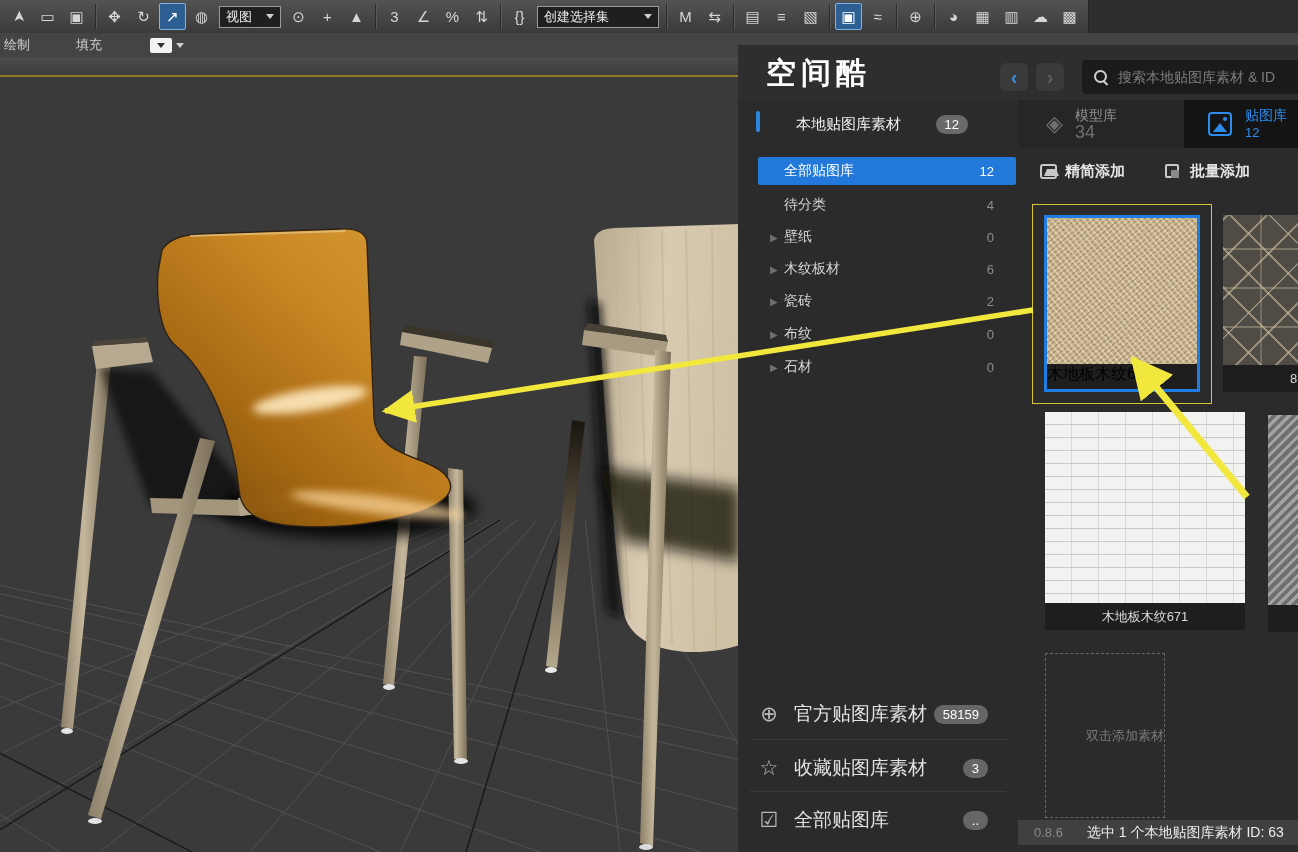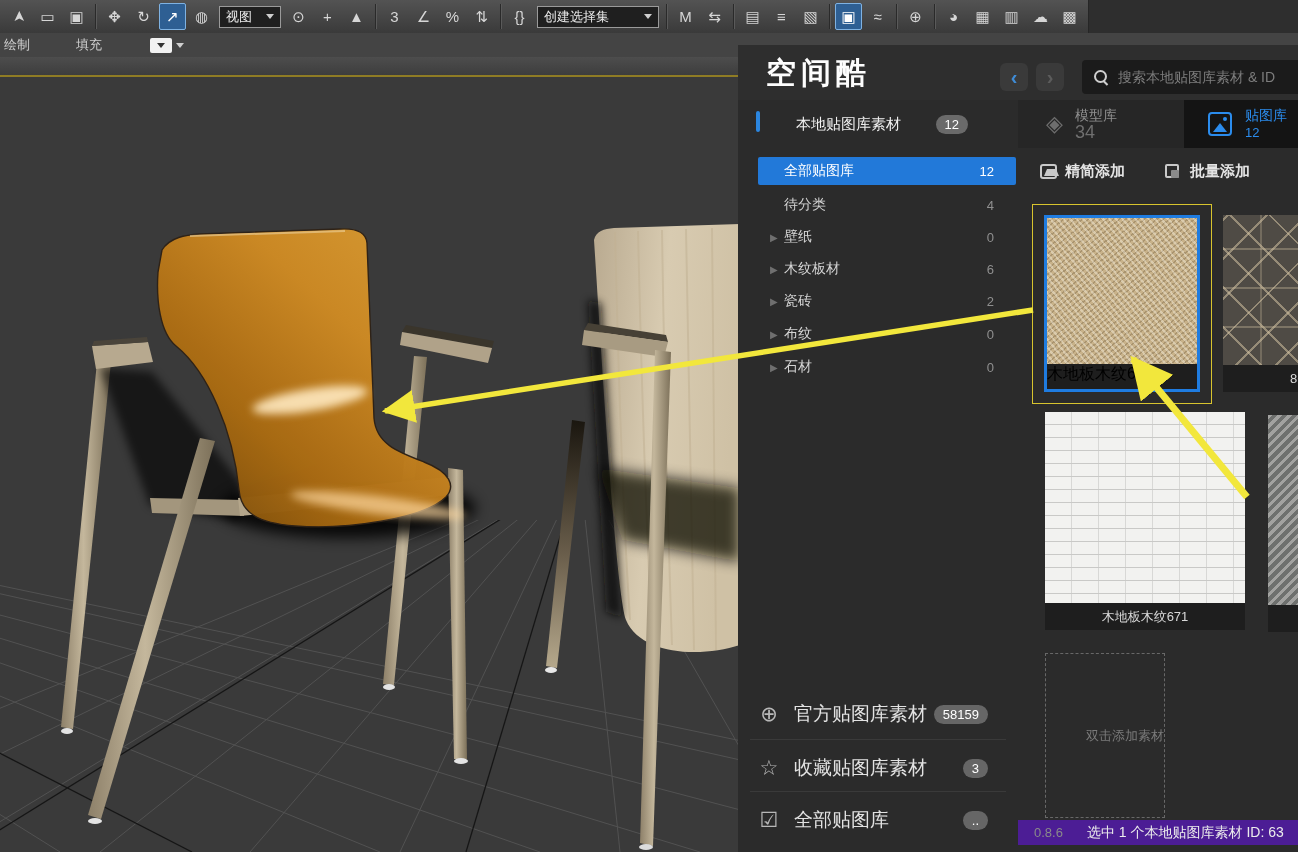--- a/index.html
+++ b/index.html
@@ -107,21 +107,21 @@
     repeating-linear-gradient(0deg,rgba(0,0,0,0) 0 37px,rgba(208,192,160,.35) 37px 39px),
     repeating-linear-gradient(90deg,rgba(0,0,0,0) 0 37px,rgba(208,192,160,.28) 37px 39px);}
   .tex-brick{background-color:#f2f2f0;background-image:
     repeating-linear-gradient(180deg,rgba(0,0,0,0) 0 12px,#c9c9c7 12px 13px),
     repeating-linear-gradient(90deg,rgba(0,0,0,0) 0 26px,#d8d8d6 26px 27px);}
   .tex-herringbone{background-color:#8a8a88;background-image:
     repeating-linear-gradient(135deg,#a2a2a0 0 3px,#6e706e 3px 7px),
     repeating-linear-gradient(90deg,rgba(0,0,0,.18) 0 1px,rgba(0,0,0,0) 1px 14px);}
   .placeholder{position:absolute;left:307px;top:608px;width:120px;height:165px;border:1px dashed #686868;
     display:flex;align-items:center;justify-content:flex-end;color:#7a7a7a;font-size:13px;}
-  .statusbar{position:absolute;left:280px;top:775px;width:280px;height:25px;background:#4c1d95;display:flex;align-items:center;}
+  .statusbar{position:absolute;left:280px;top:775px;width:280px;height:25px;background:#404040;display:flex;align-items:center;}
   .statusbar .ver{color:#8a8a8a;font-size:13px;margin-left:16px;}
   .statusbar .txt{color:#ececec;font-size:14px;margin-left:24px;white-space:nowrap;}
 
   
   .overlay{position:absolute;left:0;top:0;width:1298px;height:852px;pointer-events:none;z-index:50;}
 </style>
 </head>
 <body>
 
 <div class="app">

